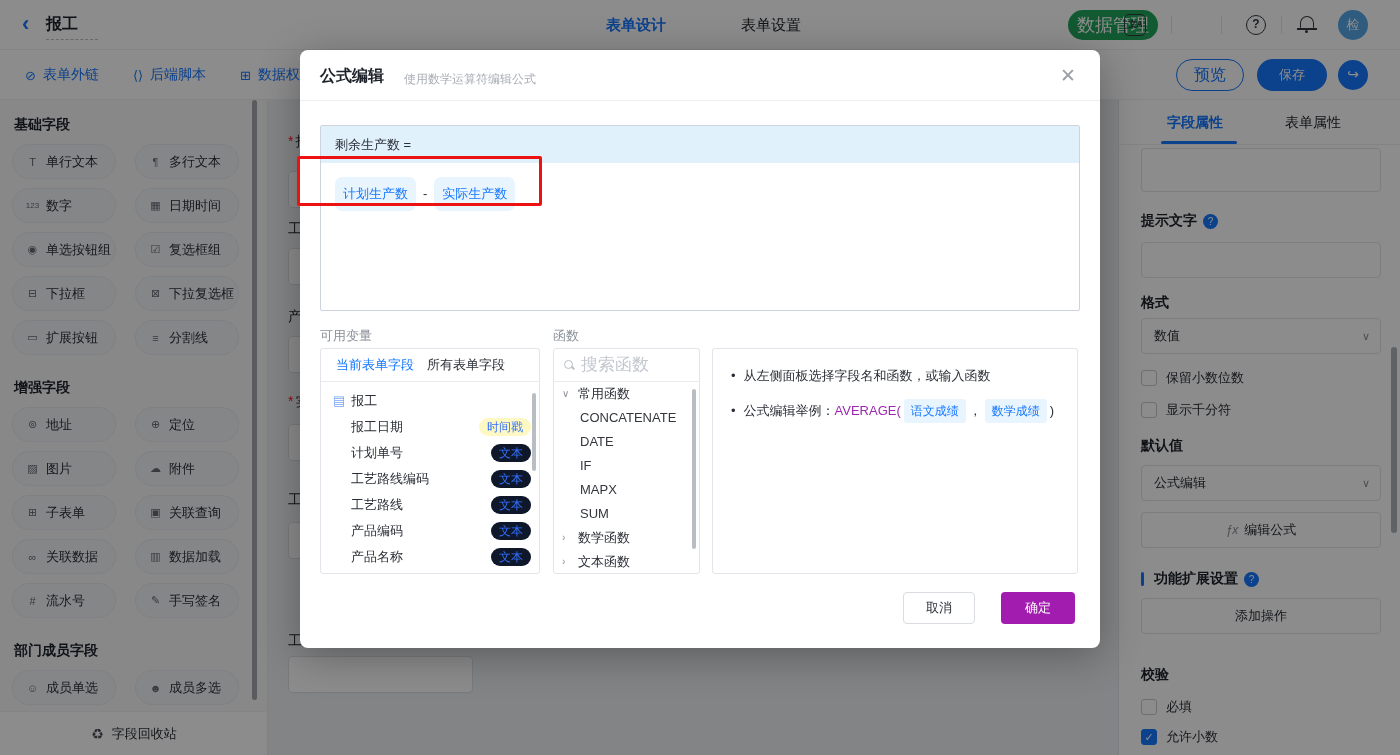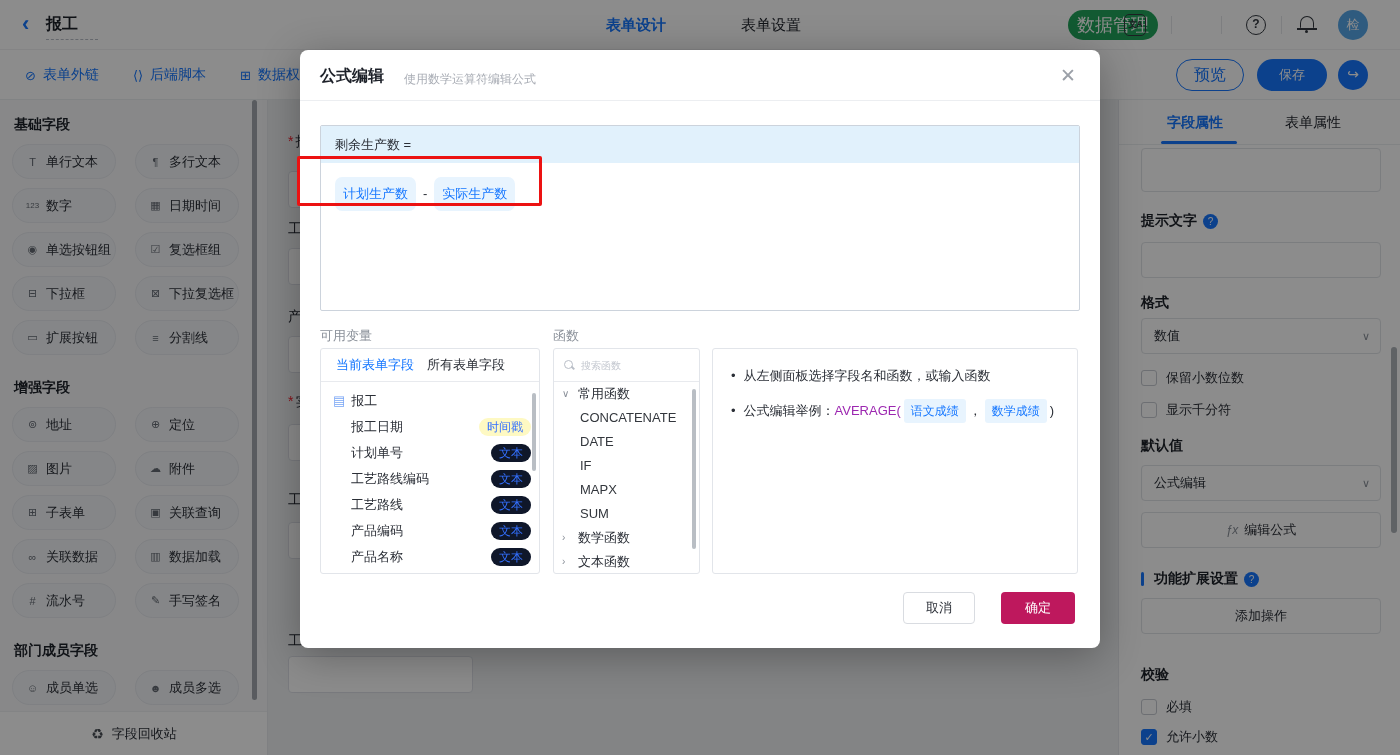--- a/index.html
+++ b/index.html
@@ -95,35 +95,35 @@
   .vrow { height:26px; line-height:26px; padding:0 8px 0 30px; font-size:13px; color:#2a2e36; display:flex; align-items:center; justify-content:space-between; cursor:pointer; }
   .vbadge { height:18px; line-height:18px; padding:0 8px; border-radius:10px; font-size:12px; color:#3370ff; background:#0f172a; flex:none; }
   .vbadge.time { background:#fef9c3; }
   .v-thumb { position:absolute; right:3px; top:44px; width:4px; height:78px; background:#b9bec4; border-radius:2px; cursor:pointer; }
 
   .fns { left:253px; width:147px; }
   .fsearch { height:33px; border-bottom:1px solid #e8eaee; display:flex; align-items:center; padding:0 10px; gap:7px; }
   .mag { position:relative; width:10px; height:10px; flex:none; }
   .mag:before { content:""; position:absolute; left:0; top:0; width:7px; height:7px; border:1.5px solid #b9bec7; border-radius:50%; }
   .mag:after { content:""; position:absolute; left:7px; top:7px; width:4px; height:1.5px; background:#b9bec7; transform:rotate(45deg); }
-  .fsearch input { border:none; outline:none; width:100px; font-size:10px; color:#a21caf; font-family:inherit; }
+  .fsearch input { border:none; outline:none; width:100px; font-size:17px; color:#a21caf; font-family:inherit; }
   .fsearch input::placeholder { color:#c3c7cf; }
   .fgroup { height:24px; line-height:24px; font-size:13px; color:#2a2e36; padding-left:8px; display:flex; align-items:center; gap:6px; cursor:pointer; }
   .fgroup .ar { color:#8a9099; font-size:10px; width:10px; }
   .fitem { height:24px; line-height:24px; font-size:13px; color:#33373d; padding-left:26px; cursor:pointer; }
   .f-thumb { position:absolute; right:3px; top:40px; width:4px; height:160px; background:#b9bec4; border-radius:2px; cursor:pointer; }
 
   .help { left:412px; width:366px; padding:16px 18px; font-size:13px; color:#2a2e36; }
   .hline { margin-bottom:12px; line-height:22px; }
   .hline .dot { margin-right:8px; color:#2a2e36; }
   .fn-purple { color:#9c27b0; }
   .hchip { display:inline-block; background:#e8f4fe; color:#1677ff; font-size:12px; padding:1px 7px; border-radius:3px; margin:0 3px; }
 
   .btn-cancel { position:absolute; right:125px; top:542px; width:72px; height:32px; border:1px solid #d9dce1; border-radius:4px; background:#fff; font-size:13px; color:#2a2e36; text-align:center; line-height:30px; cursor:pointer; }
-  .btn-ok { position:absolute; right:25px; top:542px; width:74px; height:32px; border-radius:4px; background:#be185d; font-size:13px; color:#fff; text-align:center; line-height:32px; cursor:pointer; }
+  .btn-ok { position:absolute; right:25px; top:542px; width:74px; height:32px; border-radius:4px; background:#a21caf; font-size:13px; color:#fff; text-align:center; line-height:32px; cursor:pointer; }
 
   .redbox { position:absolute; left:297px; top:156px; width:245px; height:50px; border:3px solid #ec1212; border-radius:2px; z-index:70; pointer-events:none; }
 </style>
 </head>
 <body>
 
 <div class="screen">
 
   <header class="navbar">
     <span class="nav-back">‹</span>

